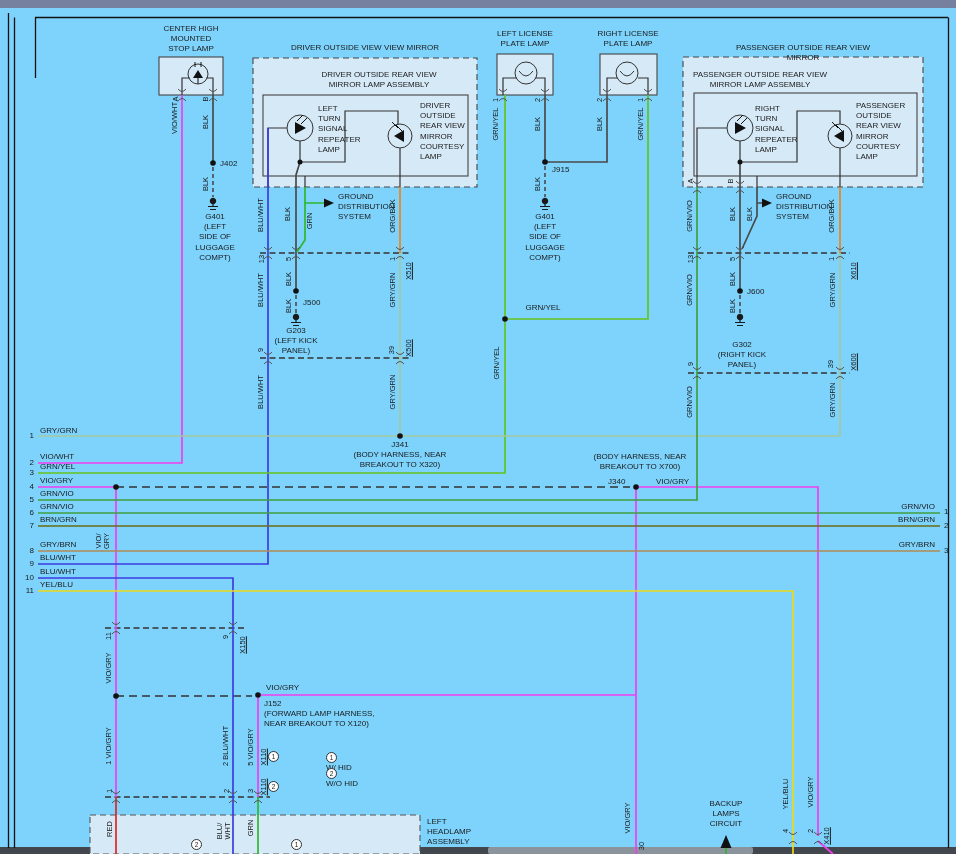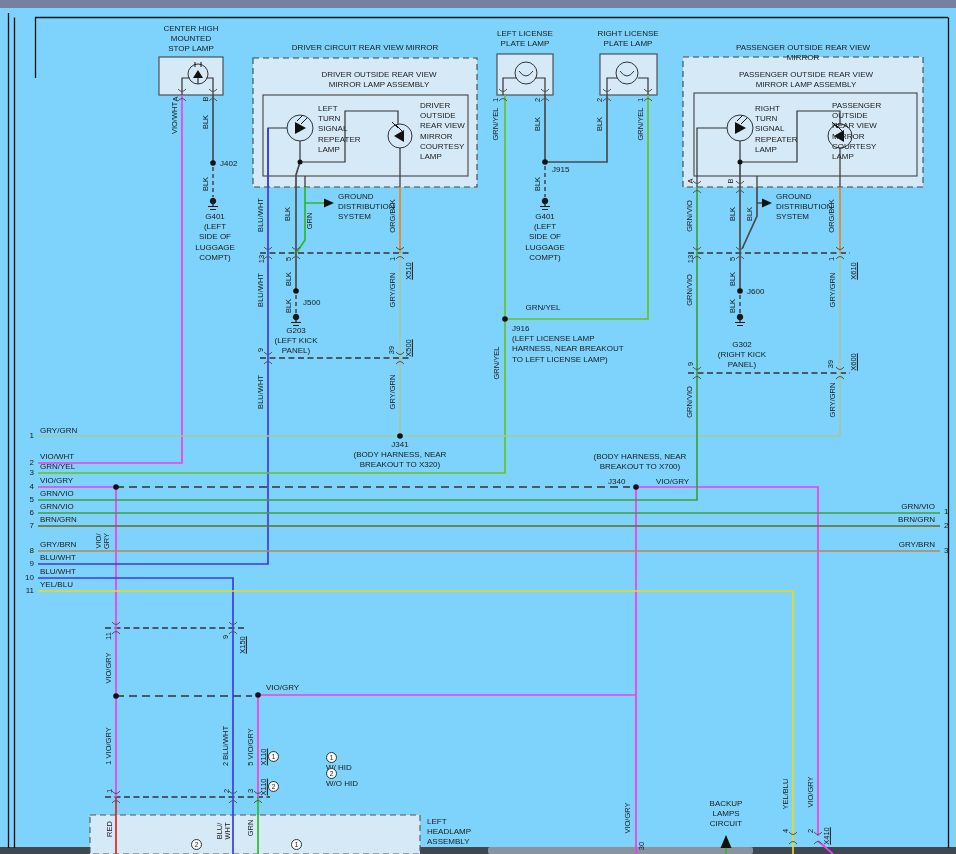--- a/index.html
+++ b/index.html
@@ -211,46 +211,46 @@
         <use href="#connb" x="233" y="797"></use>
         <use href="#connb" x="258" y="797"></use>
       <use href="#connb" x="793" y="838"></use>
         <use href="#connb" x="818" y="838"></use>
     </g>
   </svg>
 
   <div class="lab c" style="left:191px;top:24px">CENTER HIGH
 MOUNTED
 STOP LAMP</div>
-  <div class="lab c" style="left:365px;top:43px">DRIVER CIRCUIT REAR VIEW MIRROR</div>
+  <div class="lab c" style="left:365px;top:43px">DRIVER OUTSIDE VIEW VIEW MIRROR</div>
   <div class="lab c" style="left:379px;top:70px">DRIVER OUTSIDE REAR VIEW
 MIRROR LAMP ASSEMBLY</div>
   <div class="lab" style="left:318px;top:104px">LEFT
 TURN
 SIGNAL
 REPEATER
 LAMP</div>
   <div class="lab" style="left:420px;top:101px">DRIVER
 OUTSIDE
 REAR VIEW
 MIRROR
 COURTESY
 LAMP</div>
   <div class="lab" style="left:338px;top:192px">GROUND
 DISTRIBUTION
 SYSTEM</div>
   <div class="lab c" style="left:803px;top:43px">PASSENGER OUTSIDE REAR VIEW MIRROR</div>
-  <div class="lab c" style="left:806px;top:70px">PASSENGER OUTSIDE REAR VIEW
+  <div class="lab c" style="left:760px;top:70px">PASSENGER OUTSIDE REAR VIEW
 MIRROR LAMP ASSEMBLY</div>
   <div class="lab" style="left:755px;top:104px">RIGHT
 TURN
 SIGNAL
 REPEATER
 LAMP</div>
-  <div class="lab" style="left:832px;top:101px">PASSENGER
+  <div class="lab" style="left:856px;top:101px">PASSENGER
 OUTSIDE
 REAR VIEW
 MIRROR
 COURTESY
 LAMP</div>
   <div class="lab" style="left:776px;top:192px">GROUND
 DISTRIBUTION
 SYSTEM</div>
   <div class="lab c" style="left:525px;top:29px">LEFT LICENSE
 PLATE LAMP</div>
@@ -269,33 +269,32 @@
   <div class="lab c" style="left:296px;top:326px">G203
 (LEFT KICK
 PANEL)</div>
   <div class="lab c" style="left:742px;top:340px">G302
 (RIGHT KICK
 PANEL)</div>
   <div class="lab" style="left:220px;top:159px">J402</div>
   <div class="lab" style="left:552px;top:165px">J915</div>
   <div class="lab" style="left:303px;top:298px">J500</div>
   <div class="lab" style="left:747px;top:287px">J600</div>
-  <div class="lab" style="left:512px;top:324px">J916
-(LEFT LICENSE LAMP
-HARNESS, NEAR BREAKOUT
-TO LEFT LICENSE LAMP)</div>
   <div class="lab c" style="left:543px;top:303px">GRN/YEL</div>
   <div class="lab c" style="left:400px;top:440px">J341
 (BODY HARNESS, NEAR
 BREAKOUT TO X320)</div>
   <div class="lab c" style="left:640px;top:452px">(BODY HARNESS, NEAR
 BREAKOUT TO X700)</div>
   <div class="lab" style="left:608px;top:477px">J340</div>
   <div class="lab" style="left:656px;top:477px">VIO/GRY</div>
   <div class="lab" style="left:266px;top:683px">VIO/GRY</div>
+  <div class="lab" style="left:264px;top:699px">J152
+(FORWARD LAMP HARNESS,
+NEAR BREAKOUT TO X120)</div>
   <div class="lab" style="left:427px;top:817px">LEFT
 HEADLAMP
 ASSEMBLY</div>
   <div class="lab c" style="left:726px;top:799px">BACKUP
 LAMPS
 CIRCUIT</div>
 
   <div class="lab" style="left:326px;top:742px">
     <span class="circ">1</span>
     <span>W/ HID</span>

